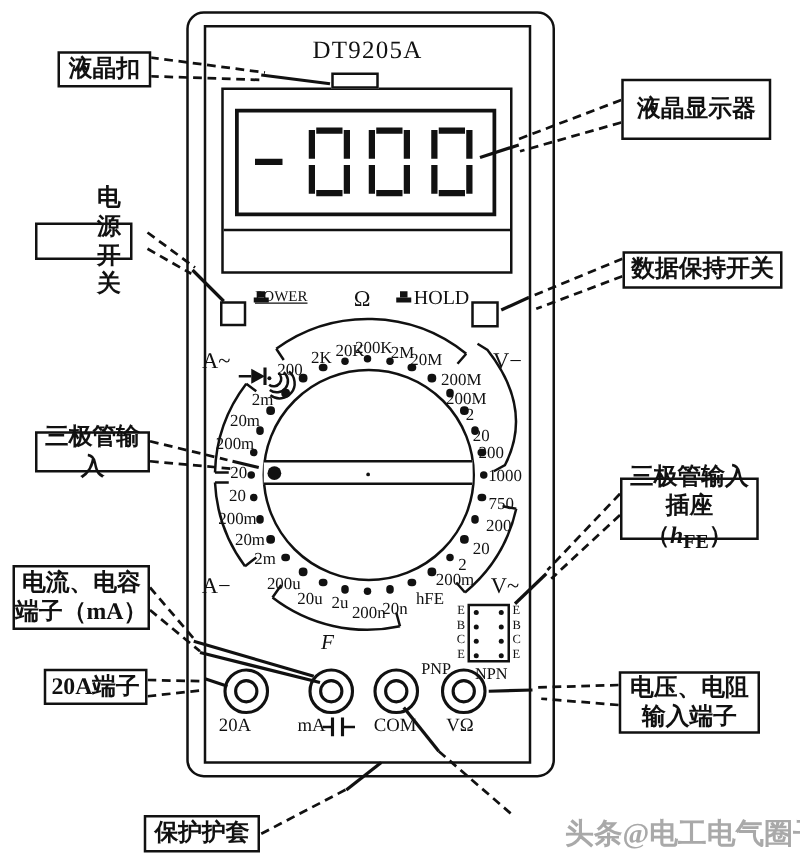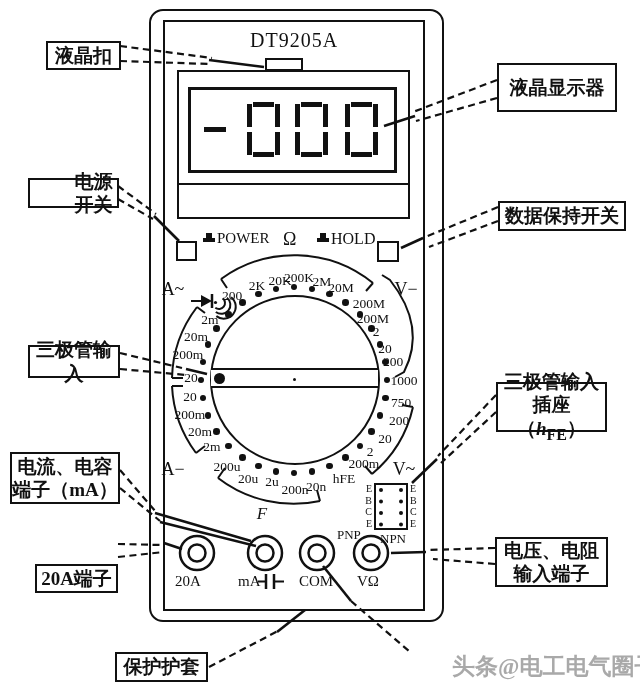--- a/index.html
+++ b/index.html
@@ -59,21 +59,21 @@
   </svg>
 
   <svg width="640" height="694">
     <g fill="#111">
       <rect x="206" y="233" width="6" height="5"></rect>
         <rect x="203" y="238" width="12" height="4"></rect>
       <rect x="320" y="233" width="6" height="5"></rect>
         <rect x="317" y="238" width="12" height="4"></rect>
     </g>
   </svg>
-  <div class="lbl" style="left:217px;top:230px;font-size:15px;">POWER</div>
+  <div class="lbl" style="left:204px;top:230px;font-size:12px;text-decoration:underline;">POWER</div>
   <div class="lbl" style="left:283px;top:229px;font-size:18px;">Ω</div>
   <div class="lbl" style="left:331px;top:230px;font-size:16px;">HOLD</div>
   <div class="rect" style="left:176px;top:241px;width:21px;height:20px;border-width:2px;"></div>
   <div class="rect" style="left:377px;top:241px;width:22px;height:21px;border-width:2px;"></div>
 
   <div class="sec" style="left:173px;top:289px;">A~</div>
   <div class="sec" style="left:406px;top:289px;">V−</div>
   <div class="sec" style="left:173px;top:469px;">A−</div>
   <div class="sec" style="left:404px;top:469px;">V~</div>
   <div class="sec" style="left:262px;top:514px;font-style:italic;font-size:17px;">F</div>
@@ -258,38 +258,38 @@
   </svg>
 
   <div class="box" style="left:46px;top:41px;width:75px;height:29px;">
     <span>液晶扣</span>
     </div>
 
   <div class="box" style="left:497px;top:63px;width:120px;height:49px;">
     <span>液晶显示器</span>
     </div>
 
-  <div class="box" style="left:28px;top:178px;width:91px;height:30px;padding-left:40px;">
+  <div class="box" style="left:28px;top:178px;width:78px;height:30px;padding-left:40px;">
     <span>电源开关</span>
     </div>
 
   <div class="box" style="left:498px;top:201px;width:128px;height:30px;">
     <span>数据保持开关</span>
     </div>
 
   <div class="box" style="left:28px;top:345px;width:92px;height:33px;">
     <span>三极管输入</span>
     </div>
 
   <div class="box" style="left:10px;top:452px;width:110px;height:52px;">
     <span>电流、电容</span>
     <span>端子（mA）</span>
     </div>
 
-  <div class="box" style="left:35px;top:535px;width:83px;height:29px;margin-top:29px;">
+  <div class="box" style="left:35px;top:535px;width:83px;height:29px;">
     <span>20A端子</span>
     </div>
 
   <div class="box" style="left:496px;top:382px;width:111px;height:50px;">
     <span>三极管输入</span>
     <span><span>插座（</span><i>h</i><sub style="font-size:16px;">FE</sub><span>）</span></span>
     </div>
 
   <div class="box" style="left:495px;top:537px;width:113px;height:50px;">
     <span>电压、电阻</span>

